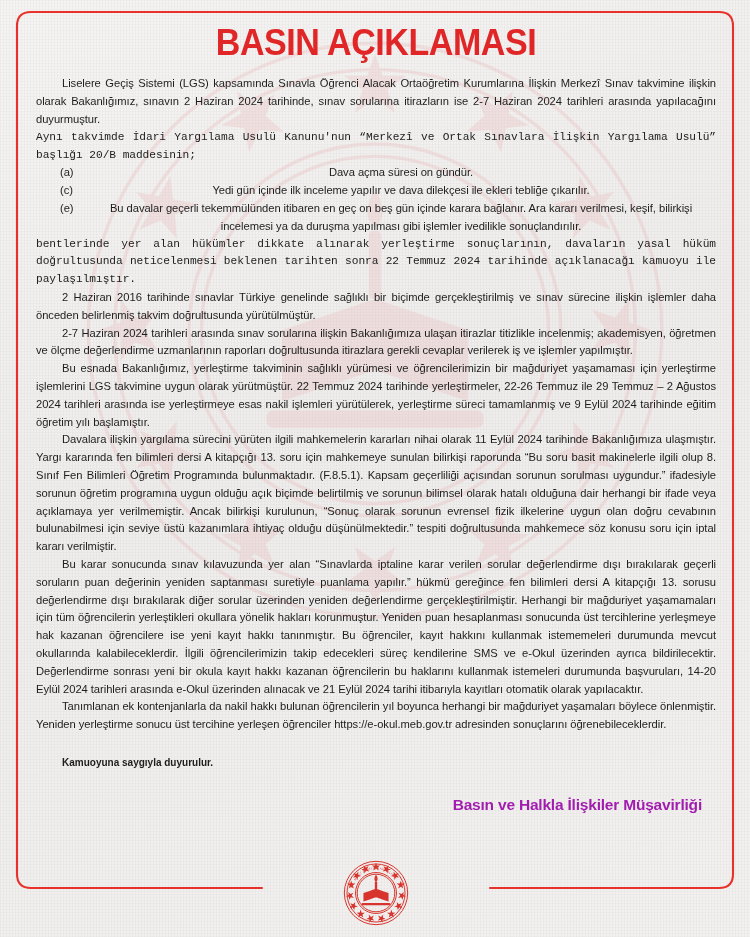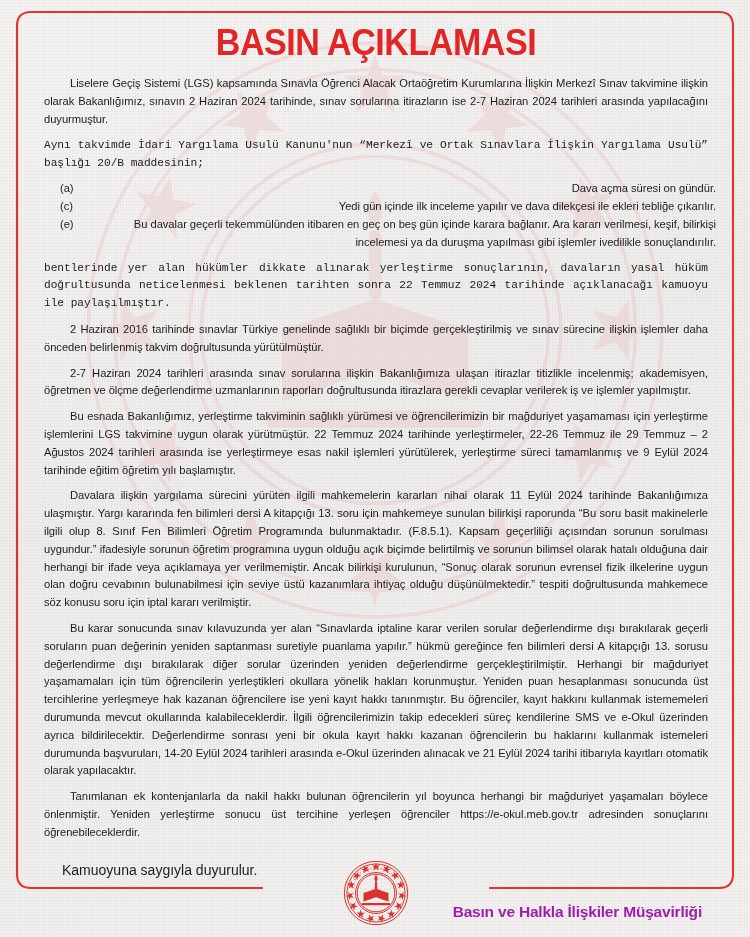--- a/index.html
+++ b/index.html
@@ -79,21 +79,21 @@
   .body-text {
     margin-top: 12px;
     font-size: 11.2px;
     line-height: 17.8px;
     color: #1d1d1d;
     text-align: justify;
     letter-spacing: -0.05px;
   }
 
   .body-text p {
-    margin: 8px;
+    margin: 0;
     text-indent: 26px;
     text-align: justify;
   }
   .body-text p.noindent { text-indent: 0; font-family: Liberation Mono, monospace; }
 
   .legal-list {
     margin: 0;
     padding: 0;
     list-style: none;
   }
@@ -103,31 +103,32 @@
     padding-left: 24px;
     text-align: left;
   }
   .legal-list .marker {
     flex: 0 0 auto;
     width: 26px;
     text-align: left;
   }
   .legal-list .item-text {
     flex: 1 1 auto;
-    text-align: right;
+    text-align: center;
   }
 
   .italic { }
 
   .closing {
     margin-top: 20px;
     text-indent: 26px;
-    font-size: 14px;
+    font-size: 10px;
     line-height: 17.8px;
     color: #1d1d1d;
+    font-weight: bold;
   }
 
   .signature {
     margin-top: 24px;
     text-align: right;
     padding-right: 14px;
     font-weight: bold;
     font-size: 15.5px;
     color: #a21caf;
     letter-spacing: -0.2px;

